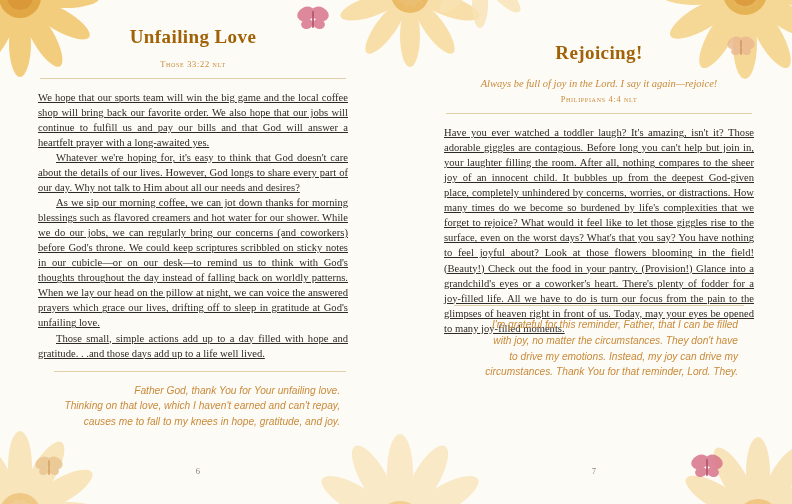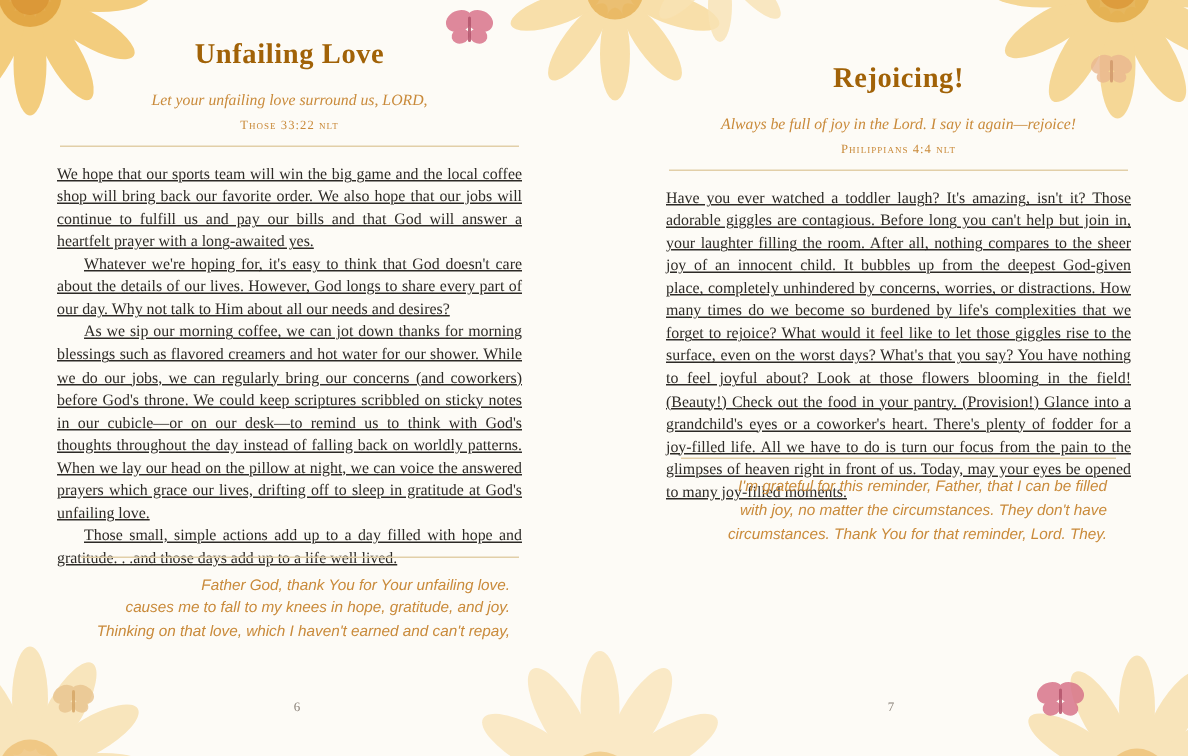--- a/index.html
+++ b/index.html
@@ -333,39 +333,38 @@
   </div>
 </div>
 
 <div class="spread">
 
   <div class="page left">
     <div class="page-inner">
       <h1 class="title">Unfailing Love</h1>
 
       <div>
-        <div class="verse">Let your unfailing love surround us, LORD,</div>
         <div class="ref">Those 33:22 nlt</div>
       </div>
 
       <hr class="rule">
 
       <div class="body">
         <p class="first">We hope that our sports team will win the big game and the local coffee shop will bring back our favorite order. We also hope that our jobs will continue to fulfill us and pay our bills and that God will answer a heartfelt prayer with a long-awaited yes.</p>
         <p>Whatever we're hoping for, it's easy to think that God doesn't care about the details of our lives. However, God longs to share every part of our day. Why not talk to Him about all our needs and desires?</p>
         <p>As we sip our morning coffee, we can jot down thanks for morning blessings such as flavored creamers and hot water for our shower. While we do our jobs, we can regularly bring our concerns (and coworkers) before God's throne. We could keep scriptures scribbled on sticky notes in our cubicle—or on our desk—to remind us to think with God's thoughts throughout the day instead of falling back on worldly patterns. When we lay our head on the pillow at night, we can voice the answered prayers which grace our lives, drifting off to sleep in gratitude at God's unfailing love.</p>
         <p>Those small, simple actions add up to a day filled with hope and gratitude. . .and those days add up to a life well lived.</p>
       </div>
     </div>
 
     <div class="prayer-block">
       <hr class="rule">
       <div class="prayer">Father God, thank You for Your unfailing love.</div>
+      <div class="prayer">Thinking on that love, which I haven't earned and can't repay,</div>
       <div class="prayer">causes me to fall to my knees in hope, gratitude, and joy.</div>
-      <div class="prayer">Thinking on that love, which I haven't earned and can't repay,</div>
     </div>
 
     <div class="folio">6</div>
   </div>
 
   <div class="page right">
     <div class="page-inner">
       <h1 class="title">Rejoicing!</h1>
 
       <div>
@@ -377,18 +376,19 @@
 
       <div class="body">
         <p class="first">Have you ever watched a toddler laugh? It's amazing, isn't it? Those adorable giggles are contagious. Before long you can't help but join in, your laughter filling the room. After all, nothing compares to the sheer joy of an innocent child. It bubbles up from the deepest God-given place, completely unhindered by concerns, worries, or distractions. How many times do we become so burdened by life's complexities that we forget to rejoice? What would it feel like to let those giggles rise to the surface, even on the worst days? What's that you say? You have nothing to feel joyful about? Look at those flowers blooming in the field! (Beauty!) Check out the food in your pantry. (Provision!) Glance into a grandchild's eyes or a coworker's heart. There's plenty of fodder for a joy-filled life. All we have to do is turn our focus from the pain to the glimpses of heaven right in front of us. Today, may your eyes be opened to many joy-filled moments.</p>
       </div>
     </div>
 
     <div class="prayer-block">
       <hr class="rule">
       <div class="prayer">I'm grateful for this reminder, Father, that I can be filled</div>
       <div class="prayer">with joy, no matter the circumstances. They don't have</div>
+      <div class="prayer">to drive my emotions. Instead, my joy can drive my</div>
       <div class="prayer">circumstances. Thank You for that reminder, Lord. They.</div>
     </div>
 
     <div class="folio">7</div>
   </div>
 </div>
 
 </body></html>

